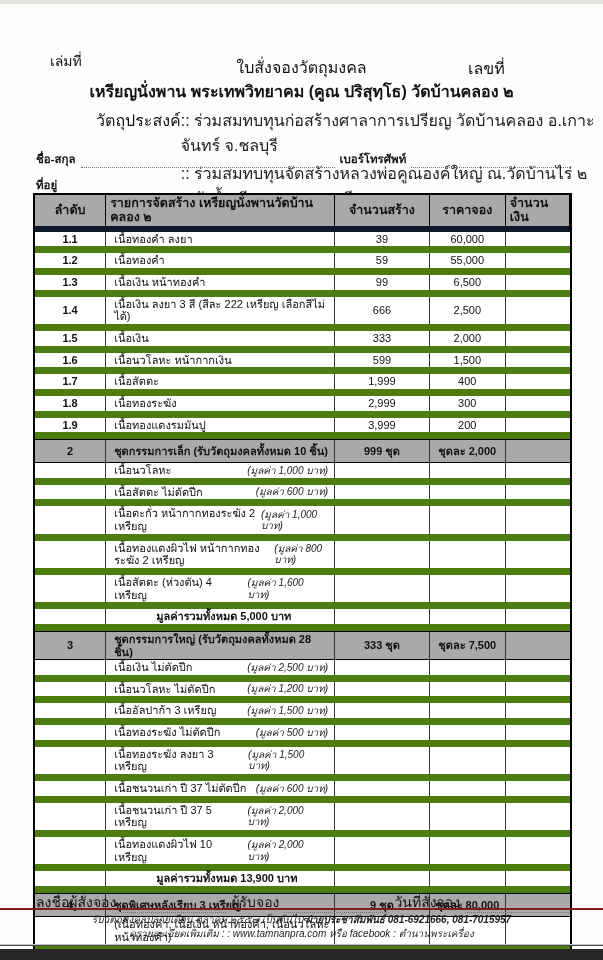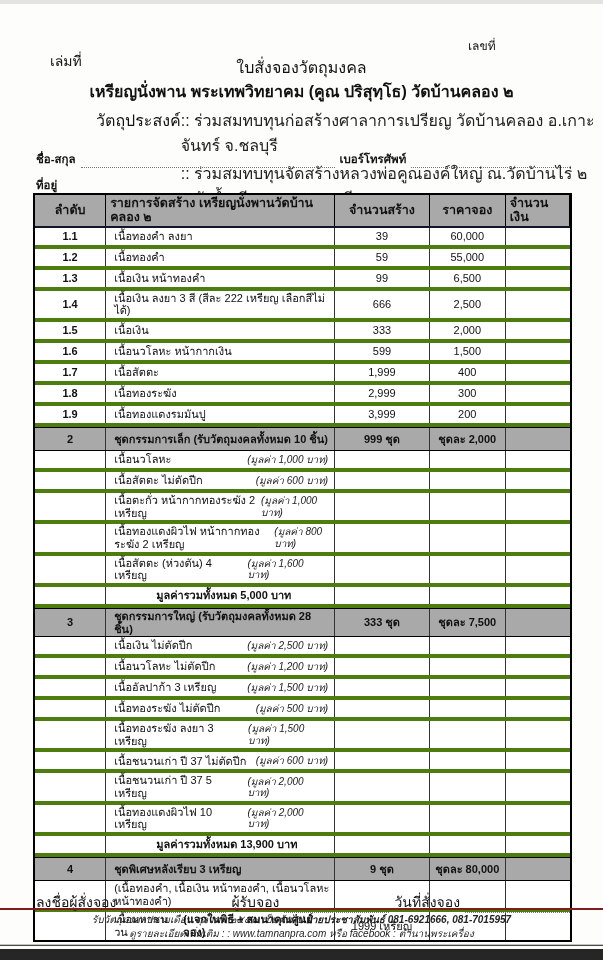--- a/index.html
+++ b/index.html
@@ -1,42 +1,42 @@
 <!DOCTYPE html>
 <html><head>
 <meta charset="utf-8">
 <style>
   * { margin:0; padding:0; box-sizing:border-box; }
   html,body { width:603px; background:#efefed; font-family:"Liberation Sans", sans-serif; color:#111; }
   .page { position:relative; width:603px; height:960px; background:#fdfdfc; overflow:hidden; }
 
   .lbl-book { position:absolute; left:50px; top:50px; font-size:14px; }
-  .lbl-no   { position:absolute; left:468px; top:36px; font-size:12px; }
+  .lbl-no   { position:absolute; left:468px; top:56px; font-size:16px; }
   .title    { position:absolute; left:0; right:0; top:55px; text-align:center; font-size:16px; }
   .subtitle { position:absolute; left:0; right:0; top:79px; text-align:center; font-size:16px; font-weight:bold; }
 
   .purpose { position:absolute; left:96px; top:108px; display:flex; font-size:16px; }
   .purpose .plabel { width:110px; }
   .purpose .plines div { margin-bottom:3px; color:#222; }
 
   .field-row { position:absolute; left:36px; right:28px; display:flex; align-items:flex-end; font-size:11.5px; font-weight:bold; }
   .row-name { top:150px; }
   .row-addr { top:176px; }
   .dots { flex:1; border-bottom:1.2px dotted #777; height:13px; margin:0 5px; min-width:30px; }
 
   .otable { position:absolute; left:33px; top:193px; width:539px; border:2px solid #000; background:#fff; }
-  .trow { display:grid; grid-template-columns:13.3% 42.8% 17.7% 14.2% 12%; align-items:center; min-height:21px; border-bottom:4px solid #4d7c0f; font-size:11px; line-height:1.15; }
+  .trow { display:grid; grid-template-columns:13.3% 42.8% 17.7% 14.2% 12%; align-items:center; min-height:21px; border-bottom:7px solid #4d7c0f; font-size:11px; line-height:1.15; }
   .trow:last-child { border-bottom:none; }
   .cell { height:100%; display:flex; align-items:center; border-right:1.2px solid #333; padding:1px 4px; }
   .cell:last-child { border-right:none; }
   .cell.no { justify-content:center; font-weight:bold; }
   .cell.qty, .cell.price, .cell.amount { justify-content:center; }
   .cell.desc { padding-left:8px; }
 
-  .trow.header { min-height:32px; background:#a9a9a9; font-weight:bold; font-size:12.5px; border-bottom:2px solid #0f172a; }
+  .trow.header { min-height:32px; background:#a9a9a9; font-weight:bold; font-size:12.5px; border-bottom:6px solid #0f172a; }
   .trow.header .cell { justify-content:center; border-right:1.4px solid #000; }
   .trow.section { min-height:24px; background:#a9a9a9; font-weight:bold; border-top:1.2px solid #000; border-bottom:1.2px solid #000; }
   .trow.total { font-weight:bold; }
   .trow.total .cell.desc { padding-left:50px; }
   .trow.item2 { min-height:23px; }
   .dnote { font-style:italic; font-size:10px; margin-left:auto; padding-right:2px; color:#222; }
   .dbold { font-weight:bold; margin-left:4px; }
 
   .sig-row { position:absolute; left:36px; right:28px; top:891px; display:flex; align-items:flex-end; font-size:14px; }
 

